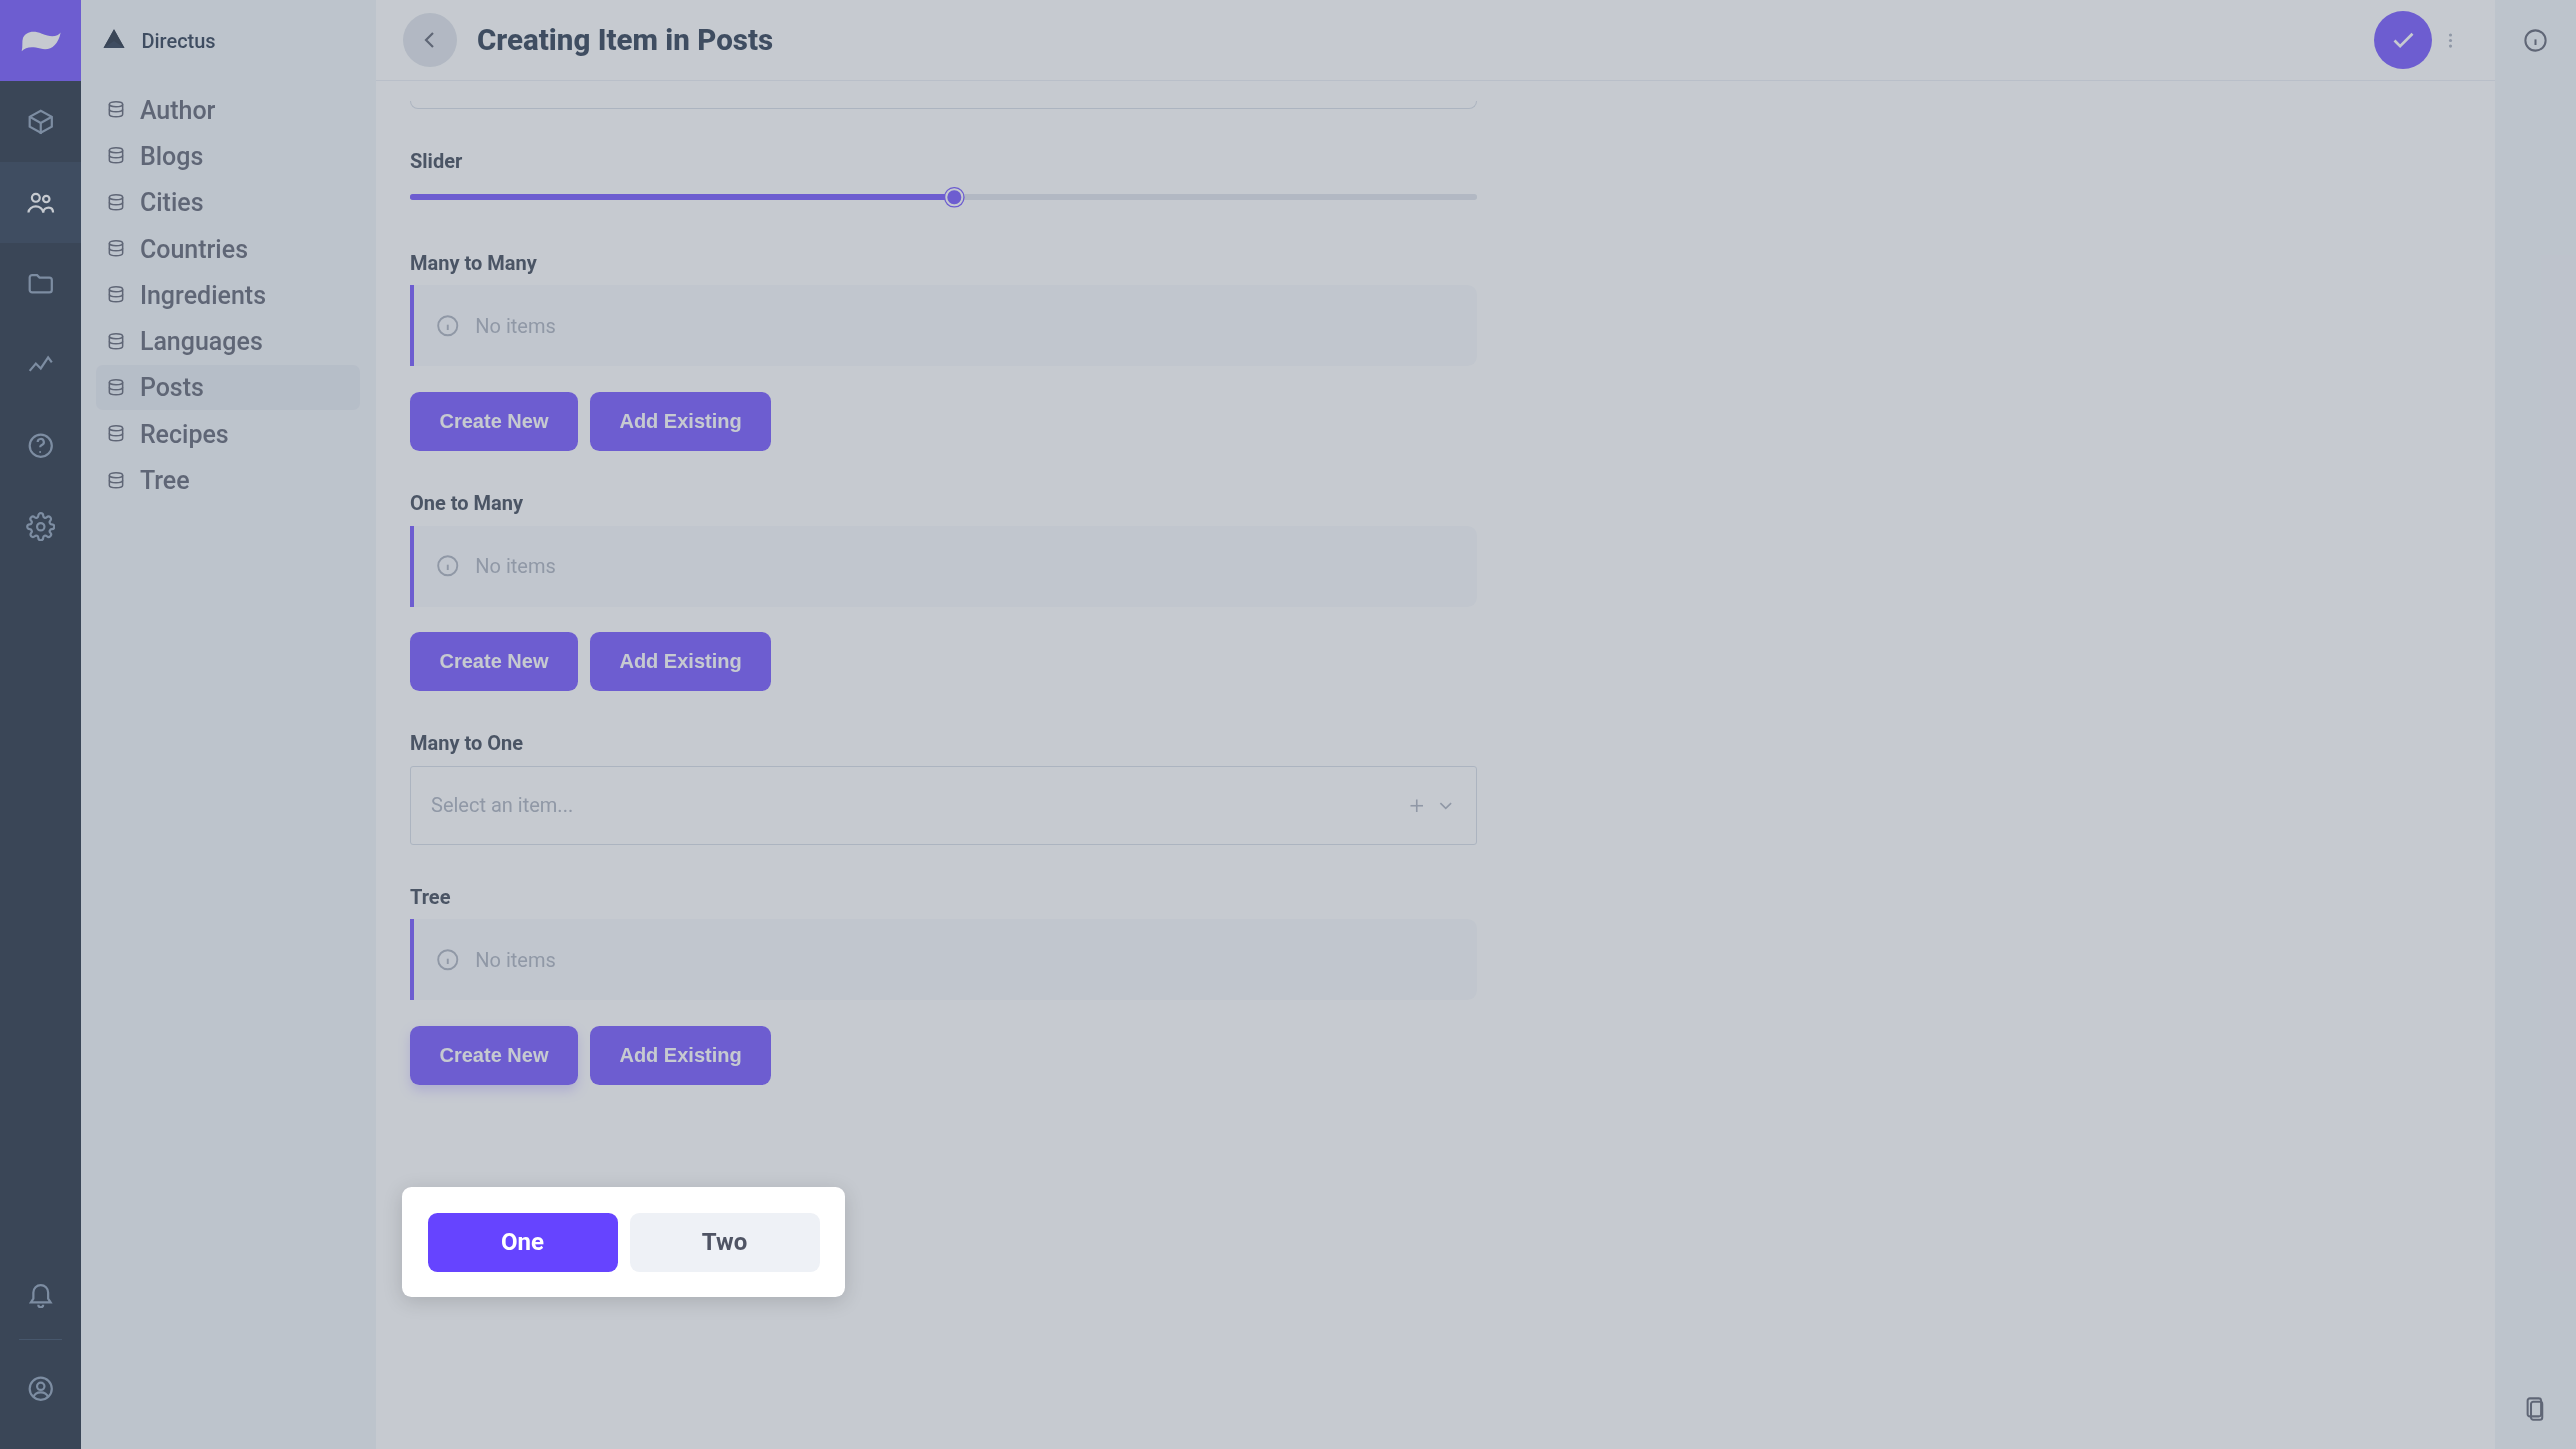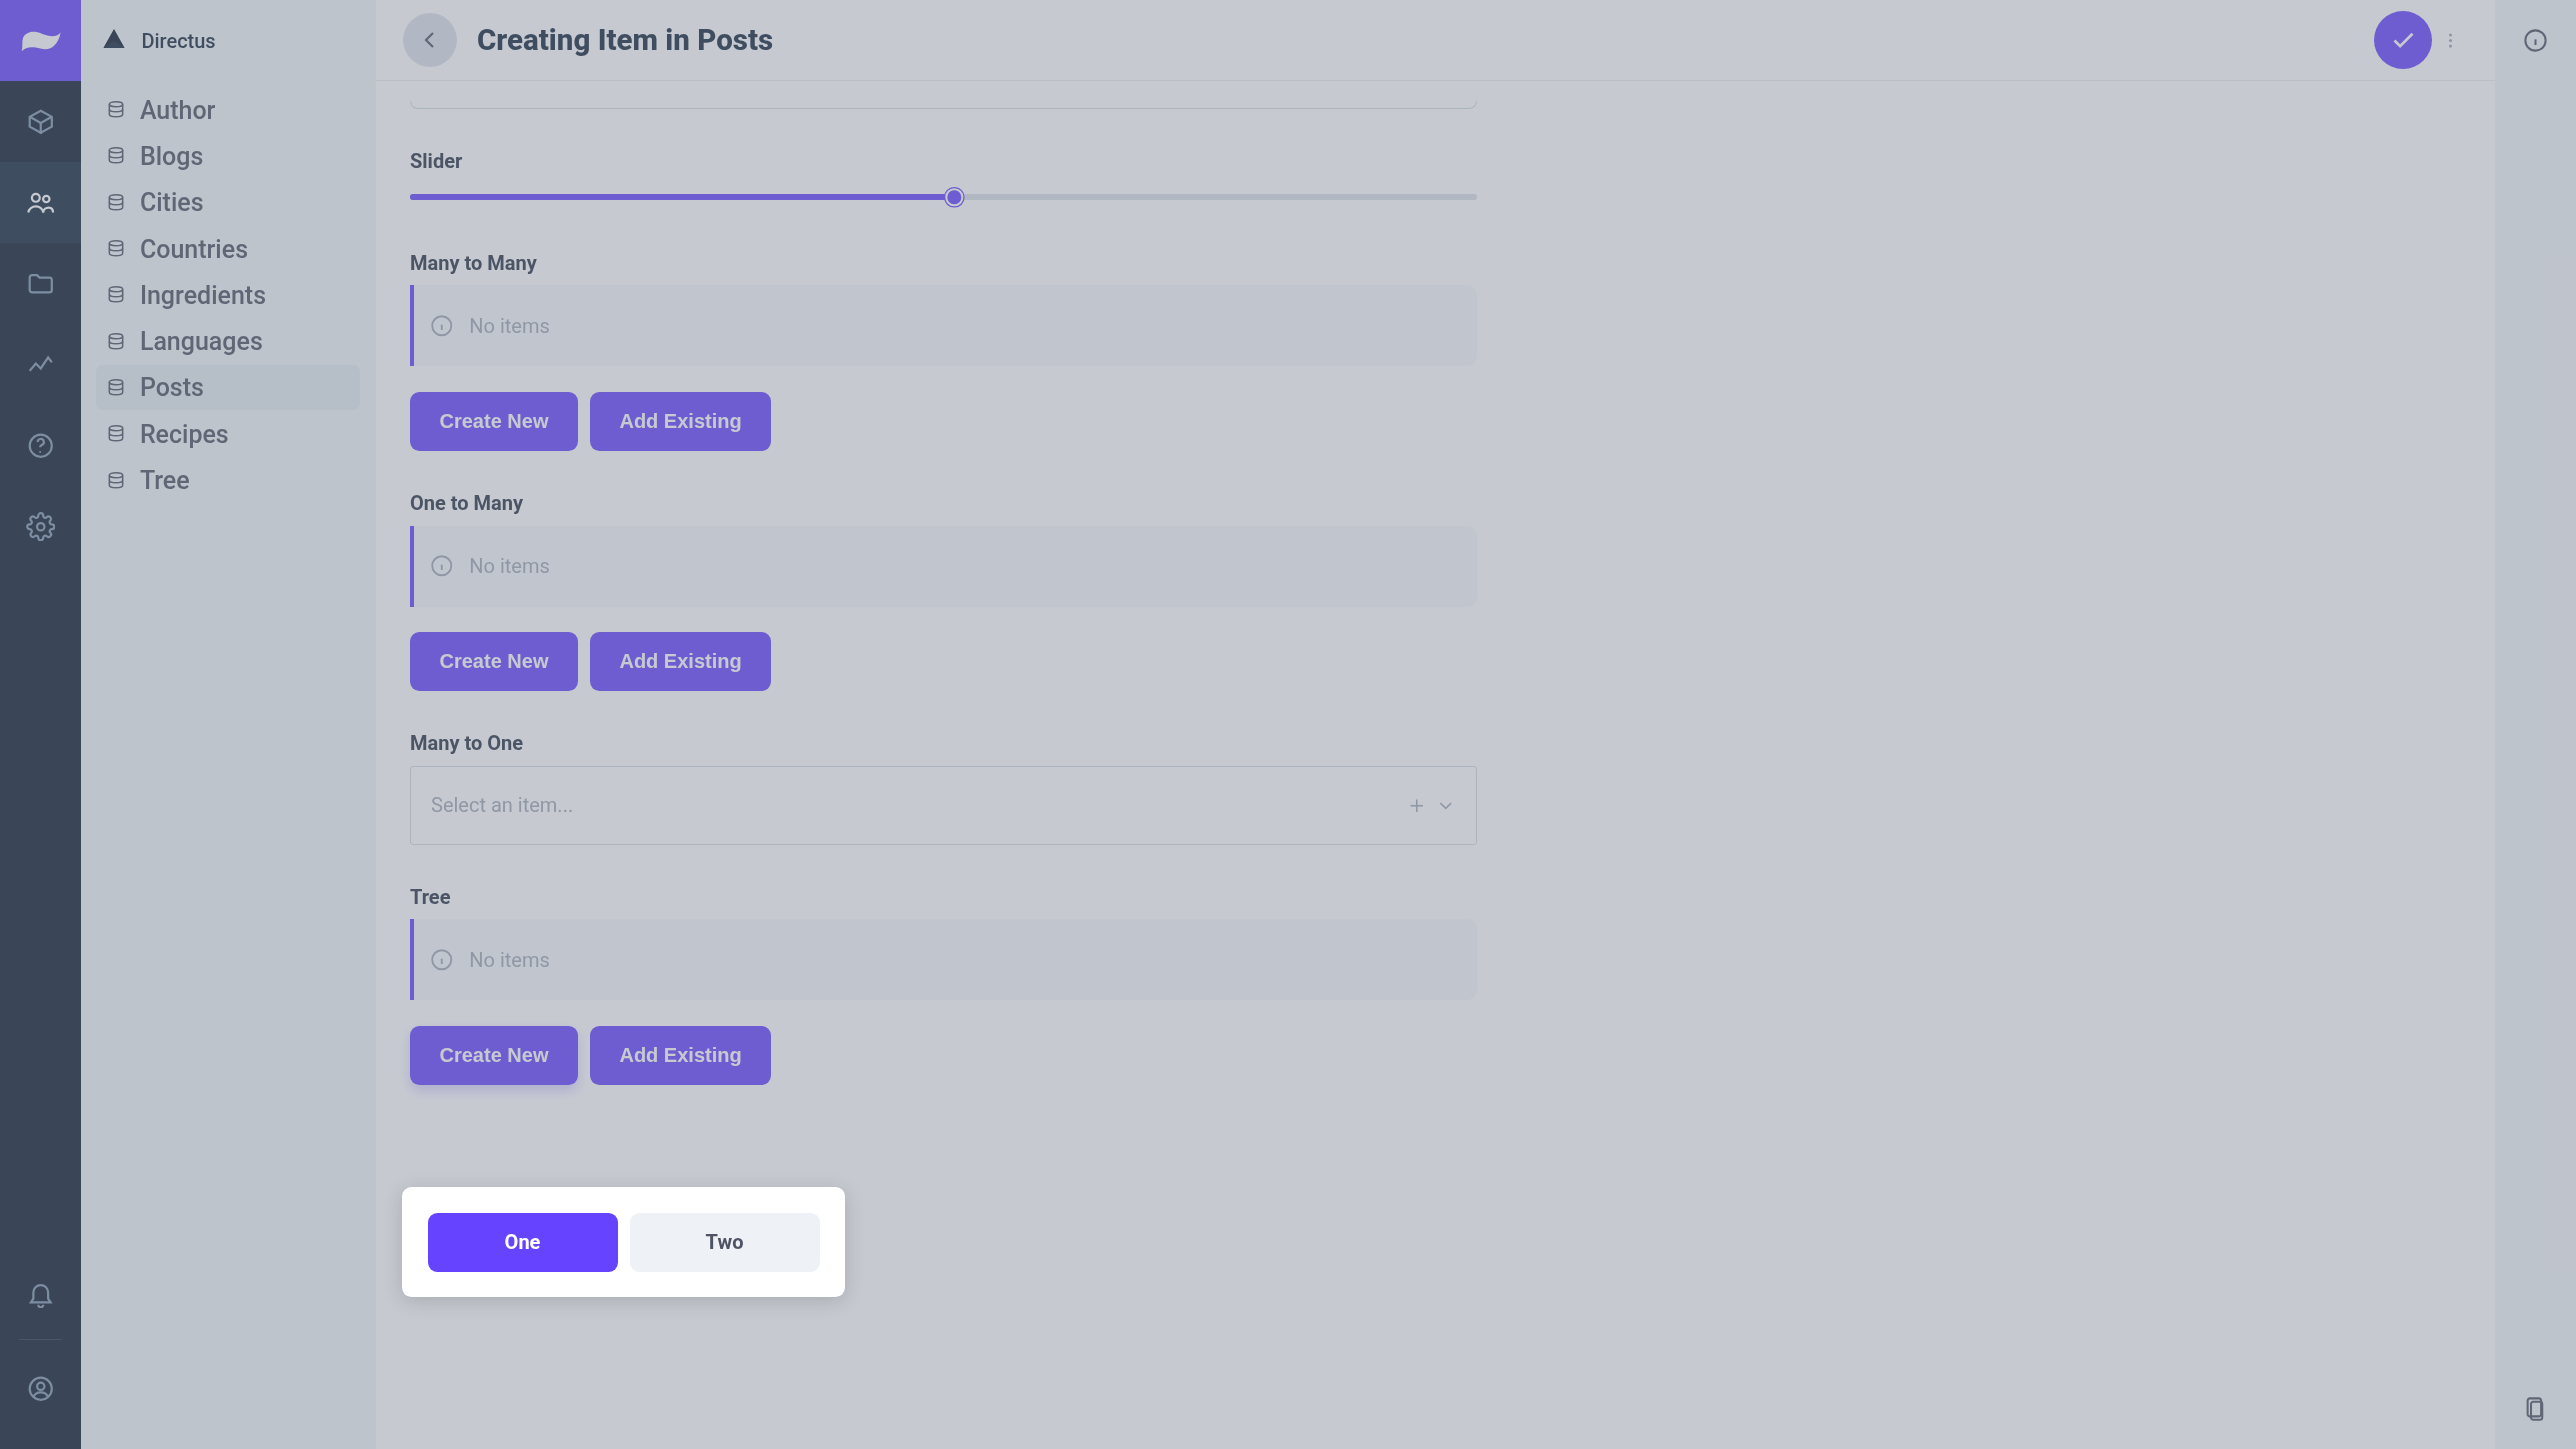--- a/index.html
+++ b/index.html
@@ -134,21 +134,21 @@
     background: var(--purple); top: 50%; transform: translate(-50%, -50%);
     border: 2px solid #fff; box-shadow: 0 0 0 1.3px var(--purple);
   }
 
   
   .noitems {
     border-left: 4px solid var(--purple);
     background: var(--field-bg);
     border-radius: 0 9.4px 9.4px 0;
     height: 81px;
-    display: flex; align-items: center; padding: 0 15px;
+    display: flex; align-items: center; padding: 0 21px;
     margin-bottom: 25.5px;
   }
   .noitems svg { width: 25.5px; height: 25.5px; stroke: var(--text-muted); fill: none; stroke-width: 1.8; margin-right: 14.8px; }
   .noitems span { font-size: 20px; color: var(--text-muted); }
 
   .btn-row { display: flex; gap: 12px; }
   .btn {
     height: 59px; padding: 0 29.5px; border-radius: 9.4px;
     background: var(--purple); color: #fff;
     font-size: 20px; font-weight: 700;
@@ -192,21 +192,21 @@
     left: 402px; top: 1187px;
     width: 443px;
     background: #fff; border-radius: 9.4px;
     box-shadow: 0 4px 20px rgba(0,0,0,0.15);
     padding: 25.5px;
     display: flex; gap: 12px;
   }
   .opt {
     flex: 1; height: 59px; border-radius: 9.4px;
     display: flex; align-items: center; justify-content: center;
-    font-size: 20px; font-weight: 700; cursor: pointer;
+    font-size: 24px; font-weight: 700; cursor: pointer;
   }
   .opt.selected { background: var(--purple); color: #fff; }
   .opt.unselected { background: #eef1f6; color: var(--text-secondary); }
 </style>
 </head>
 <body>
 
 <div class="app">
 
   <div class="rail">

